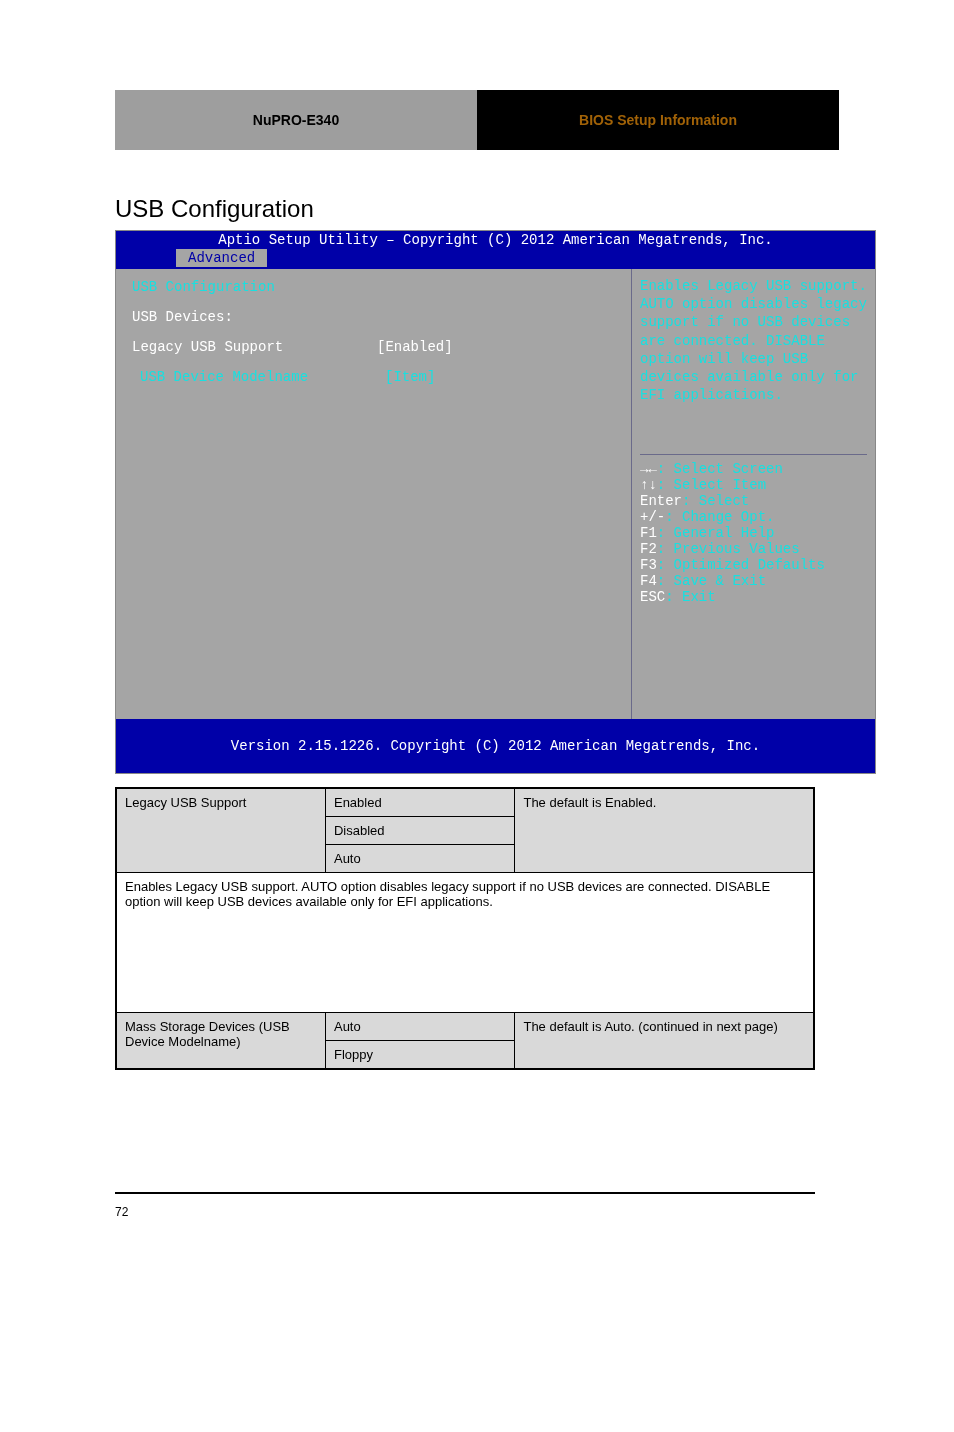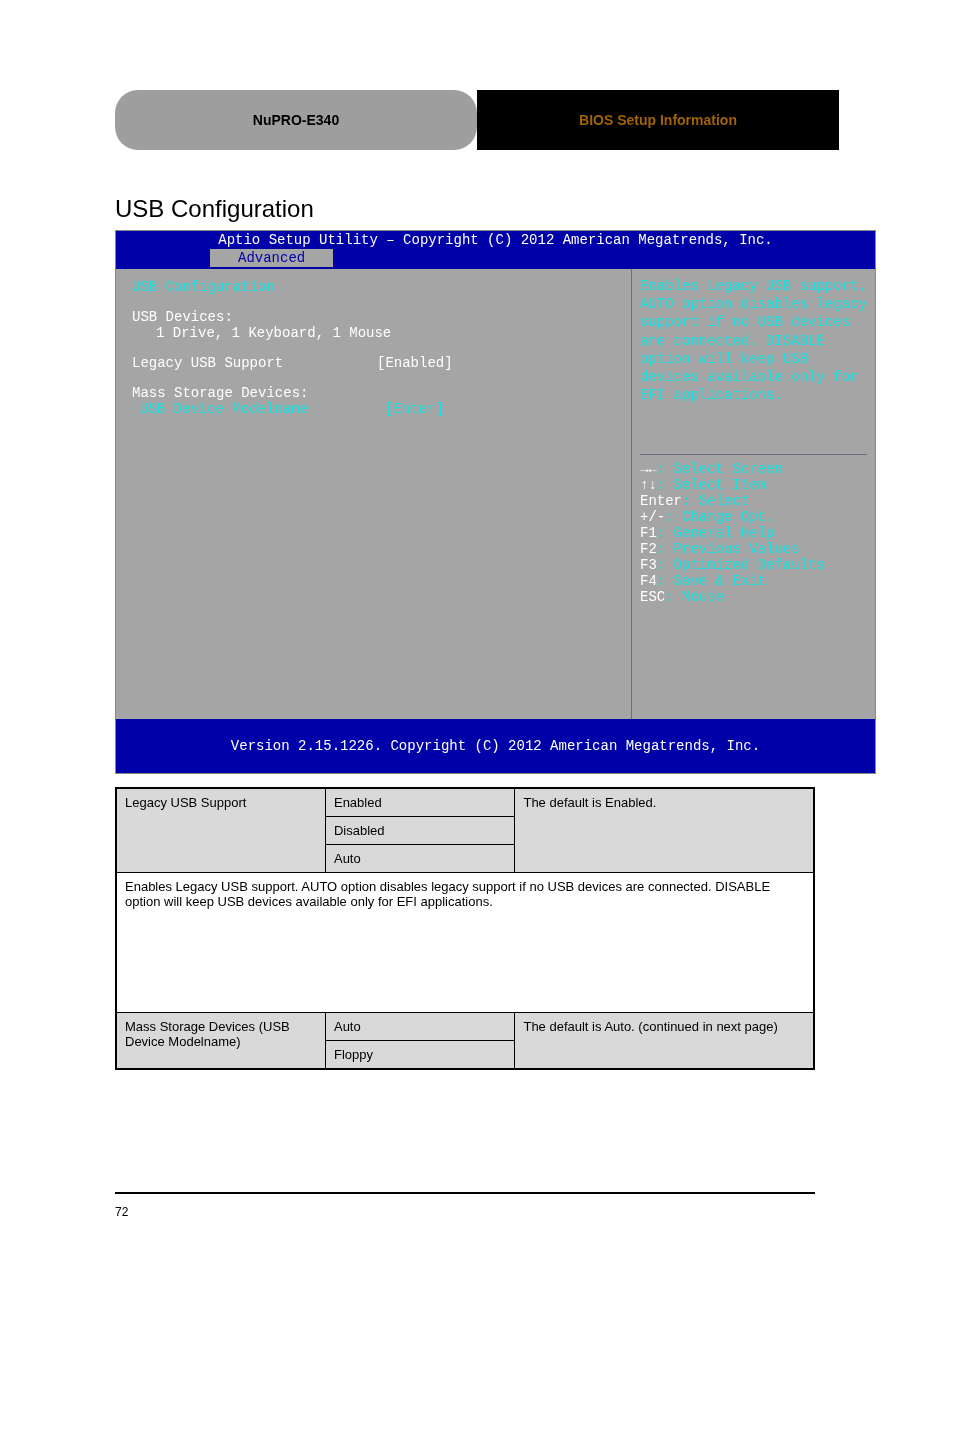--- a/index.html
+++ b/index.html
@@ -1,24 +1,24 @@
 <!DOCTYPE html>
 <html><head>
 <meta charset="utf-8">
 <style>
   * { box-sizing: border-box; margin: 0; padding: 0; }
   body { width: 954px; height: 1432px; background: #fff; font-family: Arial, sans-serif; position: relative; }
   .page-header { position: absolute; top: 90px; left: 115px; right: 115px; height: 60px; display: flex; }
-  .header-left { flex: 1; background: #9e9e9e; color: #000; display: flex; align-items: center; justify-content: center; font-size: 14px; font-weight: bold; border-radius: 23px; }
+  .header-left { flex: 1; background: #9e9e9e; color: #000; display: flex; align-items: center; justify-content: center; font-size: 14px; font-weight: bold; }
   .header-right { flex: 1; background: #000; color: #a16207; display: flex; align-items: center; justify-content: center; font-size: 14px; font-weight: bold; }
   .section-title { position: absolute; top: 195px; left: 115px; font-size: 24px; color: #000; }
   .bios { position: absolute; top: 230px; left: 115px; width: 761px; background: #a5a5a5; border: 1px solid #888; font-family: "Courier New", monospace; font-size: 14px; }
   .bios-titlebar { background: #0000a8; color: #fff; text-align: center; padding: 1px 0; font-size: 14px; }
   .bios-tabrow { background: #0000a8; height: 20px; position: relative; }
-  .bios-tab { position: absolute; left: 60px; top: 0; background: #a5a5a5; color: #0000a8; padding: 1px 28px; font-size: 14px; margin-left: 34px; }
+  .bios-tab { position: absolute; left: 60px; top: 0; background: #a5a5a5; color: #0000a8; padding: 1px 12px; font-size: 14px; }
   .bios-body { display: flex; height: 450px; }
   .bios-left { flex: 1; padding: 10px 16px; color: #fff; }
   .bios-left .cyan { color: #18e0e0; }
   .bios-left .indent { margin-left: 24px; }
   .bios-left .row { display: flex; }
   .bios-left .row .lbl { width: 245px; }
   .bios-right { width: 244px; border-left: 1px solid #6a6a8a; padding: 8px 8px; color: #18e0e0; display: flex; flex-direction: column; }
   .bios-right .help { flex: 0 0 auto; line-height: 1.3; }
   .bios-right hr { border: none; border-top: 1px solid #6a6a8a; margin: 50px 0 6px 0; }
   .bios-right .keys .k { color: #fff; }
@@ -46,46 +46,44 @@
 <div class="bios">
   <div class="bios-titlebar">Aptio Setup Utility – Copyright (C) 2012 American Megatrends, Inc.</div>
   <div class="bios-tabrow">
     <div class="bios-tab">Advanced</div>
   </div>
   <div class="bios-body">
     <div class="bios-left">
       <div class="cyan">USB Configuration</div>
       <div style="height:14px"></div>
       <div>USB Devices:</div>
-      <div class="indent">1 Drive, 1 Keyboard, 1 Mouse</div>
       <div style="height:14px"></div>
       <div class="row">
         <span class="lbl">Legacy USB Support</span>
         <span>[Enabled]</span>
       </div>
       <div style="height:14px"></div>
-      <div>Mass Storage Devices:</div>
       <div class="row cyan">
         <span class="lbl" style="margin-left:8px">USB Device Modelname</span>
-        <span>[Enter]</span>
+        <span>[Item]</span>
       </div>
     </div>
     <div class="bios-right">
       <div class="help">Enables Legacy USB support. AUTO option disables legacy support if no USB devices are connected. DISABLE option will keep USB devices available only for EFI applications.</div>
       <hr>
       <div class="keys">
         <div><span class="k">→←</span><span>: Select Screen</span></div>
         <div><span class="k">↑↓</span><span>: Select Item</span></div>
         <div><span class="k">Enter</span><span>: Select</span></div>
         <div><span class="k">+/-</span><span>: Change Opt.</span></div>
         <div><span class="k">F1</span><span>: General Help</span></div>
         <div><span class="k">F2</span><span>: Previous Values</span></div>
         <div><span class="k">F3</span><span>: Optimized Defaults</span></div>
         <div><span class="k">F4</span><span>: Save &amp; Exit</span></div>
-        <div><span class="k">ESC</span><span>: Mouse</span></div>
+        <div><span class="k">ESC</span><span>: Exit</span></div>
       </div>
     </div>
   </div>
   <div class="bios-footer">Version 2.15.1226. Copyright (C) 2012 American Megatrends, Inc.</div>
 </div>
 
 <table class="tbl">
   <tbody>
       <tr>
     <td class="gray cell-lbl" rowspan="3">Legacy USB Support</td>

